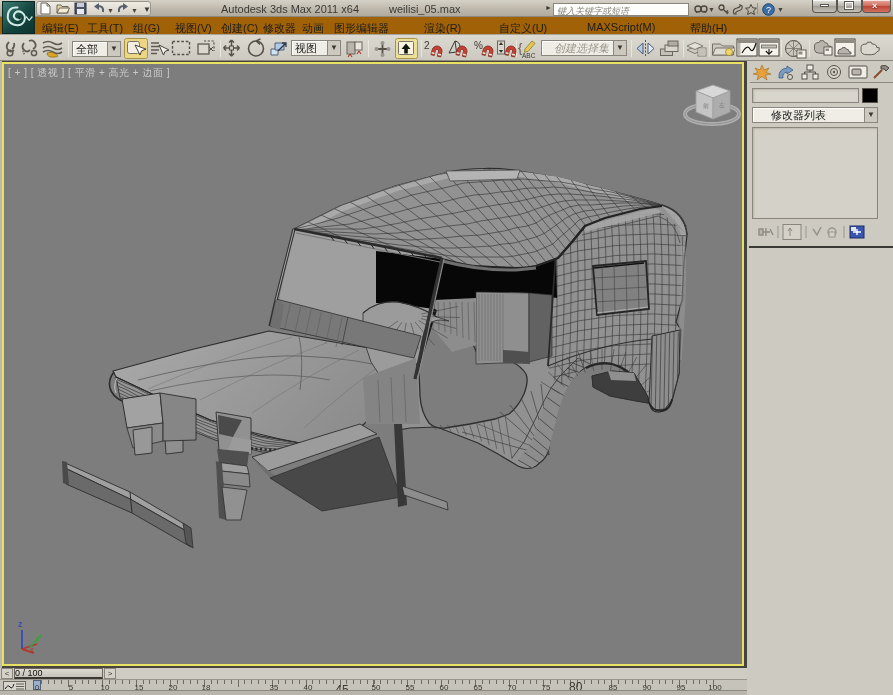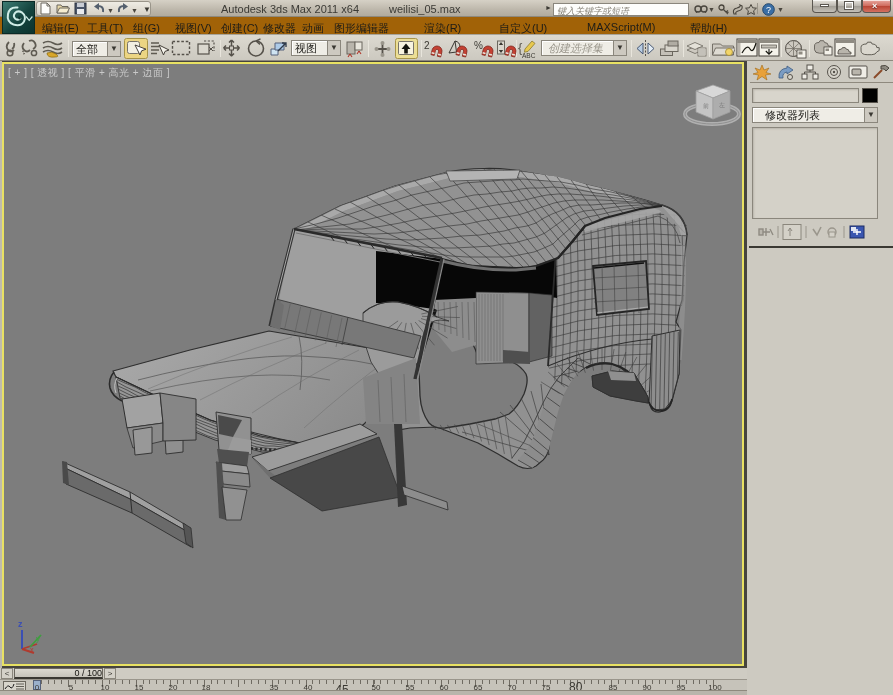--- a/index.html
+++ b/index.html
@@ -211,21 +211,21 @@
       <rect x="1.2" y="8.2" width="3" height="1.6" fill="#e8e5dc"></rect>
       <rect x="7.8" y="8.2" width="3" height="1.6" fill="#e8e5dc"></rect>
     </g>
   </svg>
 <svg style="position:absolute;left:518px;top:38px" width="21" height="21" viewBox="0 0 21 21">
     <text x="0" y="14" font-size="13" fill="#5f5b52">{</text>
     <path d="M7,11 L14,3 l3,2.4 -7,8 -3.6,0.8 z" fill="#e8c94f" stroke="#8a7a30" stroke-width="0.8"></path>
     <text x="4" y="20" font-size="6.5" fill="#3a3832">ABC</text>
   </svg>
 <div class="dd" style="left:541px;top:40px;width:86px;height:16px">
-    <span style="padding-left:6px;color:#9a968c;font-style:italic">创建选择集</span>
+    <span style="padding-left:12px;color:#9a968c;font-style:italic">创建选择集</span>
     <span class="ddbtn">▼</span>
   </div>
 <svg style="position:absolute;left:634px;top:39px" width="23" height="19" viewBox="0 0 23 19">
     <path d="M11.5,1 v17" stroke="#55514a" stroke-width="1" stroke-dasharray="2,1.5"></path>
     <path d="M9,4 l-6,5.5 6,5.5 z" fill="#b8cce2" stroke="#4a5a74" stroke-width="1"></path>
     <path d="M14,4 l6,5.5 -6,5.5 z" fill="#e2ecf5" stroke="#4a5a74" stroke-width="1"></path>
   </svg>
 <svg style="position:absolute;left:659px;top:40px" width="22" height="18" viewBox="0 0 22 18">
     <rect x="1.5" y="9" width="12" height="6.5" fill="#c4c0b7" stroke="#6b675e"></rect>
     <rect x="6" y="5" width="13" height="6.5" fill="#d8d5cc" stroke="#6b675e"></rect>
@@ -605,21 +605,21 @@
       <rect x="4" y="5" width="9" height="6" rx="1" fill="#b9b5ac" stroke="#55514a"></rect>
     </svg>
 <svg class="abs" style="left:122px;top:2px" width="20" height="17" viewBox="0 0 20 17">
       <path d="M2,14 L10,6" stroke="#8a4a2a" stroke-width="2"></path>
       <path d="M9,2 q5,-2 8,2 l-3,3 q-1,-3 -5,-2 z" fill="#8f8b82" stroke="#4a463e"></path>
     </svg>
 </div>
 <div class="abs" style="left:752px;top:88px;width:107px;height:15px;background:#d8d5cc;border:1px solid #8a867c;box-shadow:inset 1px 1px 2px #b9b5ac"></div>
 <div class="abs" style="left:862px;top:88px;width:16px;height:15px;background:#000;border:1px solid #55514a"></div>
 <div class="abs dd" style="left:752px;top:107px;width:126px;height:16px">
-    <span style="padding-left:12px;font-size:11px">修改器列表</span>
+    <span style="padding-left:18px;font-size:11px">修改器列表</span>
     <span class="ddbtn">▼</span>
   </div>
 <div class="abs" style="left:752px;top:127px;width:126px;height:92px;background:#d4d1c8;border:1px solid #8a867c;box-shadow:inset 1px 1px 2px #b9b5ac"></div>
 <div class="abs" style="left:756px;top:224px;width:120px;height:16px">
  <svg width="120" height="16" viewBox="0 0 120 16">
   <g stroke="#8f8b82" fill="none" stroke-width="1.4">
         <path d="M6,8 h8 M10,4 v8 M14,5 l3,6"></path>
         <rect x="3" y="5" width="4" height="6" fill="#b9b5ac"></rect>
       </g>
   <line x1="22" y1="2" x2="22" y2="14" stroke="#9a968c"></line>
@@ -632,21 +632,21 @@
   <line x1="88" y1="2" x2="88" y2="14" stroke="#9a968c"></line>
   <rect x="94" y="2" width="14" height="12" fill="#3a56b0" stroke="#1d2c66"></rect>
       <path d="M97,8 h8 M101,5 v6" stroke="#fff" stroke-width="1.4"></path>
       <rect x="95" y="3" width="5" height="4" fill="#fff" opacity="0.85"></rect>
  </svg>
 </div>
 <div class="abs" style="left:749px;top:246px;width:144px;height:2px;background:#3a3832"></div>
 
 <div class="abs" id="slider-row"></div>
 <div class="abs" style="left:1px;top:668px;width:12px;height:11px;background:#d4d1c8;border:1px solid #8a867c;font-size:8px;text-align:center;line-height:10px;color:#3a3832">&lt;</div>
-<div class="abs" style="left:14px;top:668px;width:89px;height:11px;background:linear-gradient(#dcd9d0,#c6c3ba);border:1px solid #6b675e;border-bottom:2px solid #3a3832;font-size:9px;text-align:right;line-height:9px;color:#14130f">0 / 100</div>
+<div class="abs" style="left:14px;top:668px;width:89px;height:11px;background:linear-gradient(#dcd9d0,#c6c3ba);border:1px solid #6b675e;border-bottom:2px solid #3a3832;font-size:9px;text-align:left;line-height:9px;color:#14130f">0 / 100</div>
 <div class="abs" style="left:104px;top:668px;width:12px;height:11px;background:#d4d1c8;border:1px solid #8a867c;font-size:8px;text-align:center;line-height:10px;color:#3a3832">&gt;</div>
 <div class="abs" id="trackbar">
  <div style="position:absolute;left:34px;top:0;width:682px;height:4px;background:repeating-linear-gradient(90deg,#6f6b62 0px,#6f6b62 1px,transparent 1px,transparent 6.79px)"></div>
  <div style="position:absolute;left:34px;top:0;width:682px;height:7px;background:repeating-linear-gradient(90deg,#6f6b62 0px,#6f6b62 1px,transparent 1px,transparent 33.95px)"></div>
  <div style="position:absolute;left:33px;top:0;width:8px;height:10px;background:#9ab0cc;border:1px solid #55617a"></div>
  <span style="position:absolute;left:27px;top:3px;width:20px;text-align:center;font-size:8px;color:#3a3832">0</span>
     <span style="position:absolute;left:61px;top:3px;width:20px;text-align:center;font-size:8px;color:#3a3832">5</span>
     <span style="position:absolute;left:95px;top:3px;width:20px;text-align:center;font-size:8px;color:#3a3832">10</span>
     <span style="position:absolute;left:129px;top:3px;width:20px;text-align:center;font-size:8px;color:#3a3832">15</span>
     <span style="position:absolute;left:163px;top:3px;width:20px;text-align:center;font-size:8px;color:#3a3832">20</span>

